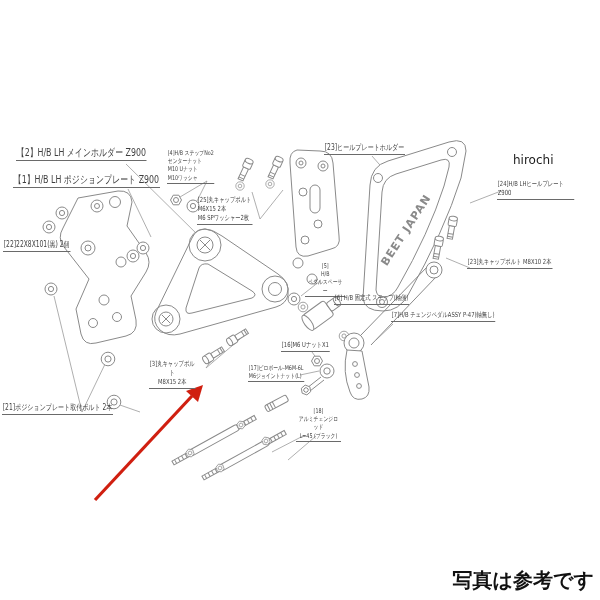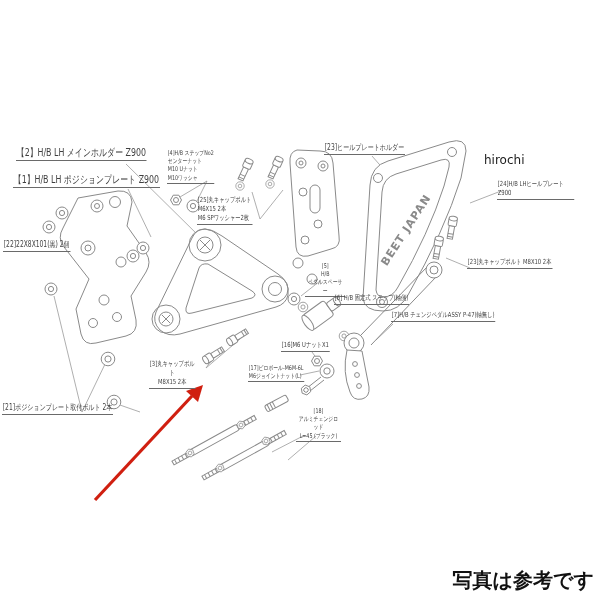--- a/index.html
+++ b/index.html
@@ -247,16 +247,16 @@
 <div class="lbl sm" style="left:248px;top:364px">[17]ピロボール-M6M-6L
 M6ジョイントナット(L)</div>
 <div class="lbl sm ctr" style="left:296px;top:407px;width:58px">[18]
 アルミチェンジロッド
 L=45 (ブラック)</div>
 <div class="lbl ctr" style="left:149px;top:360px;width:60px">[3]丸キャップボルト
 M8X15 2本</div>
 <div class="lbl md" style="left:2px;top:403px">[21]ポジションプレート取付ボルト 2本</div>
 <div class="lbl md" style="left:3px;top:240px">[22]22X8X101(黒) 2個</div>
 
-<div class="watermark" style="left:484px;top:153px">hirochi</div>
+<div class="watermark" style="left:513px;top:153px">hirochi</div>
 <div class="caption">写真は参考です</div>
 
 </div>
 
 </body></html>

